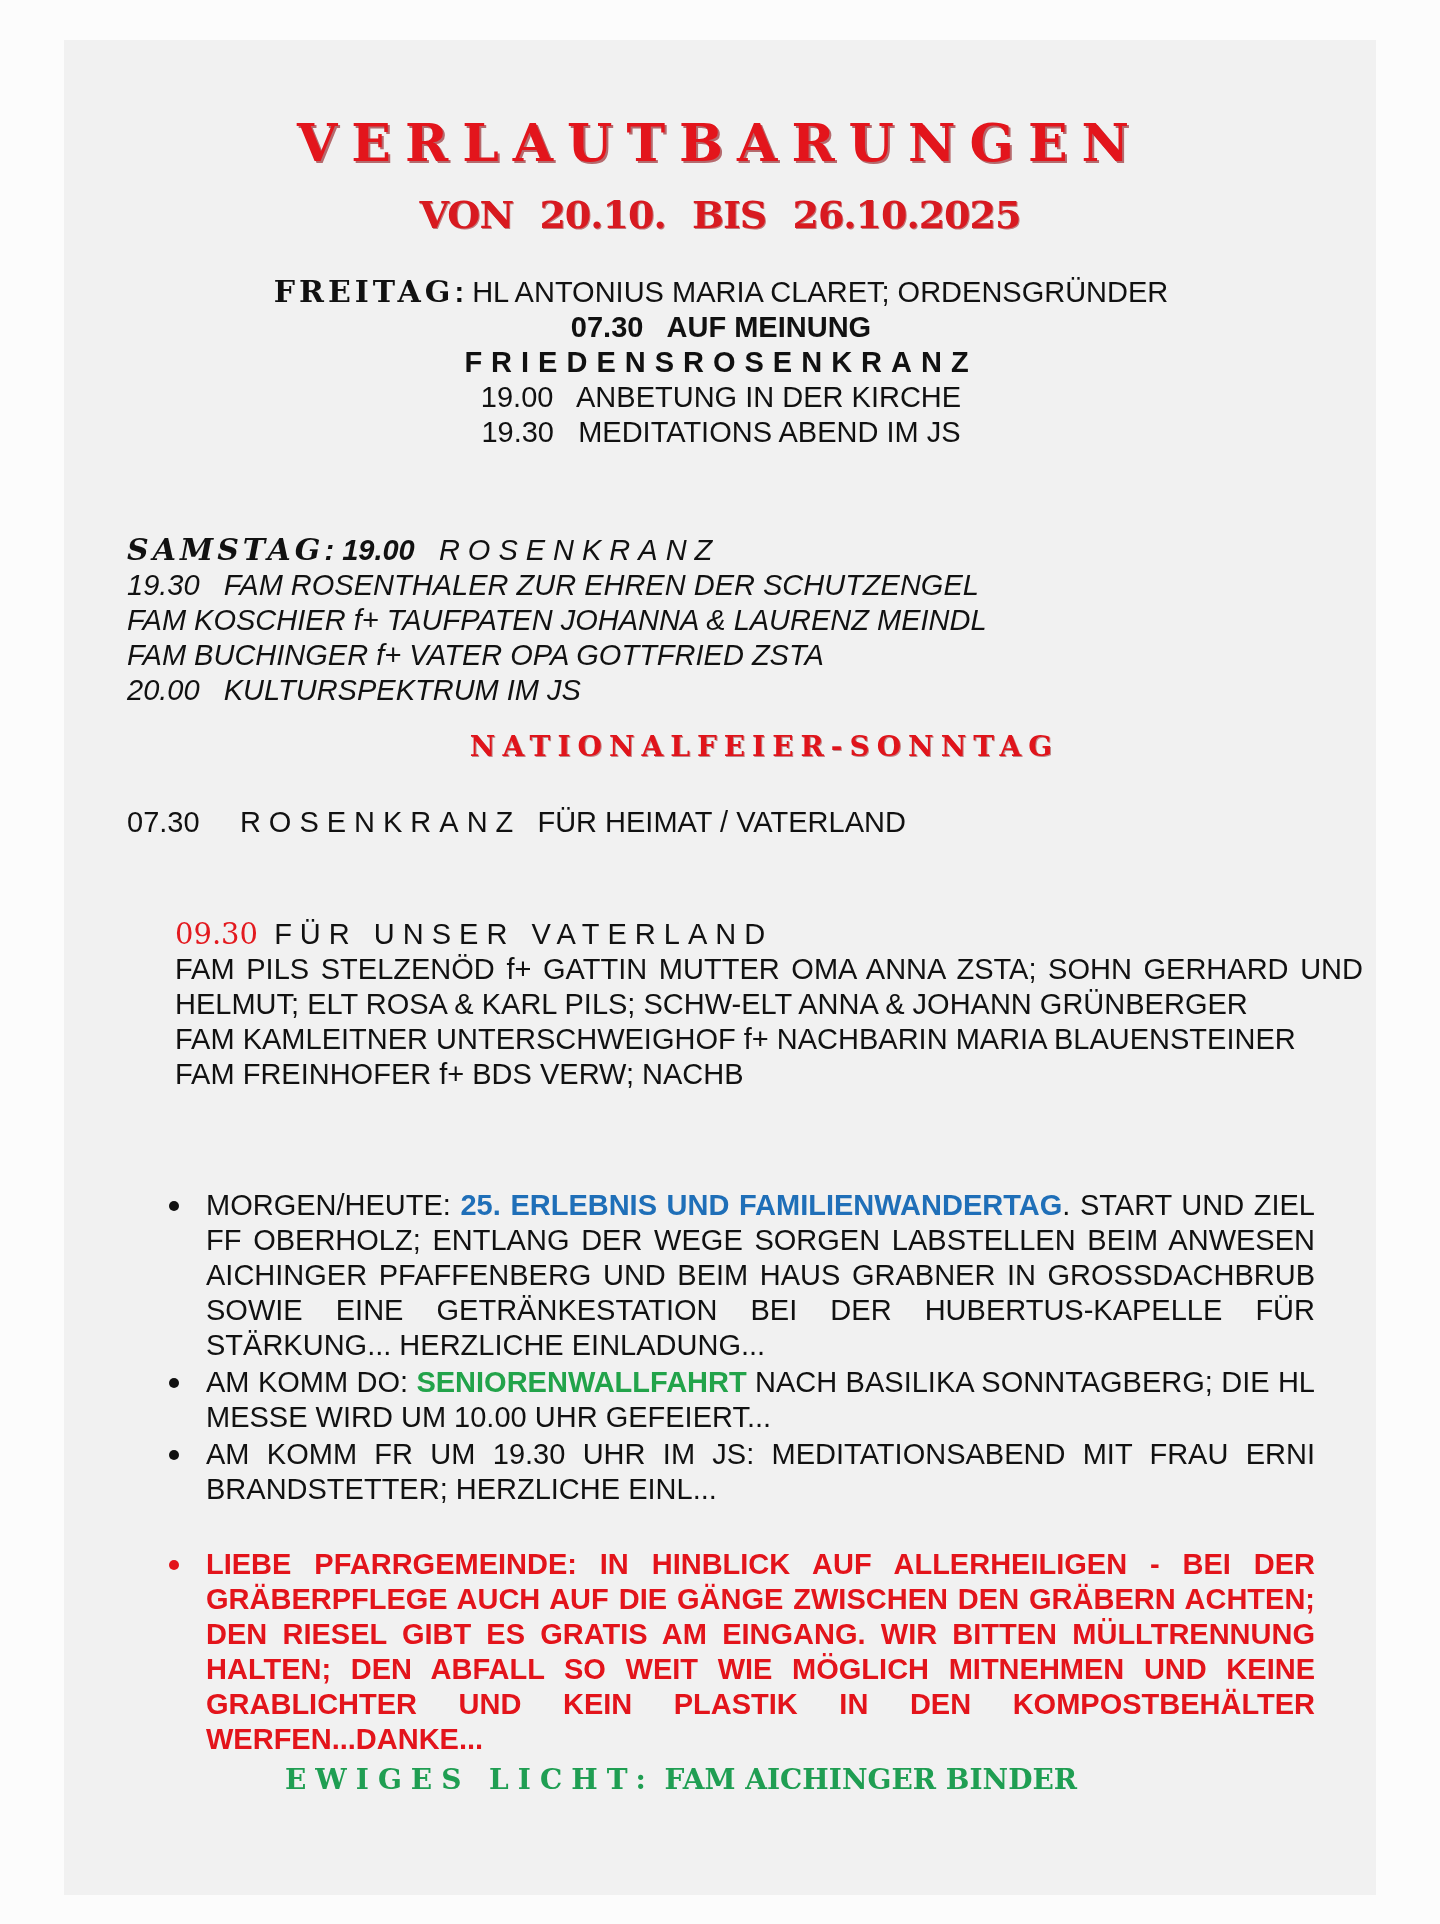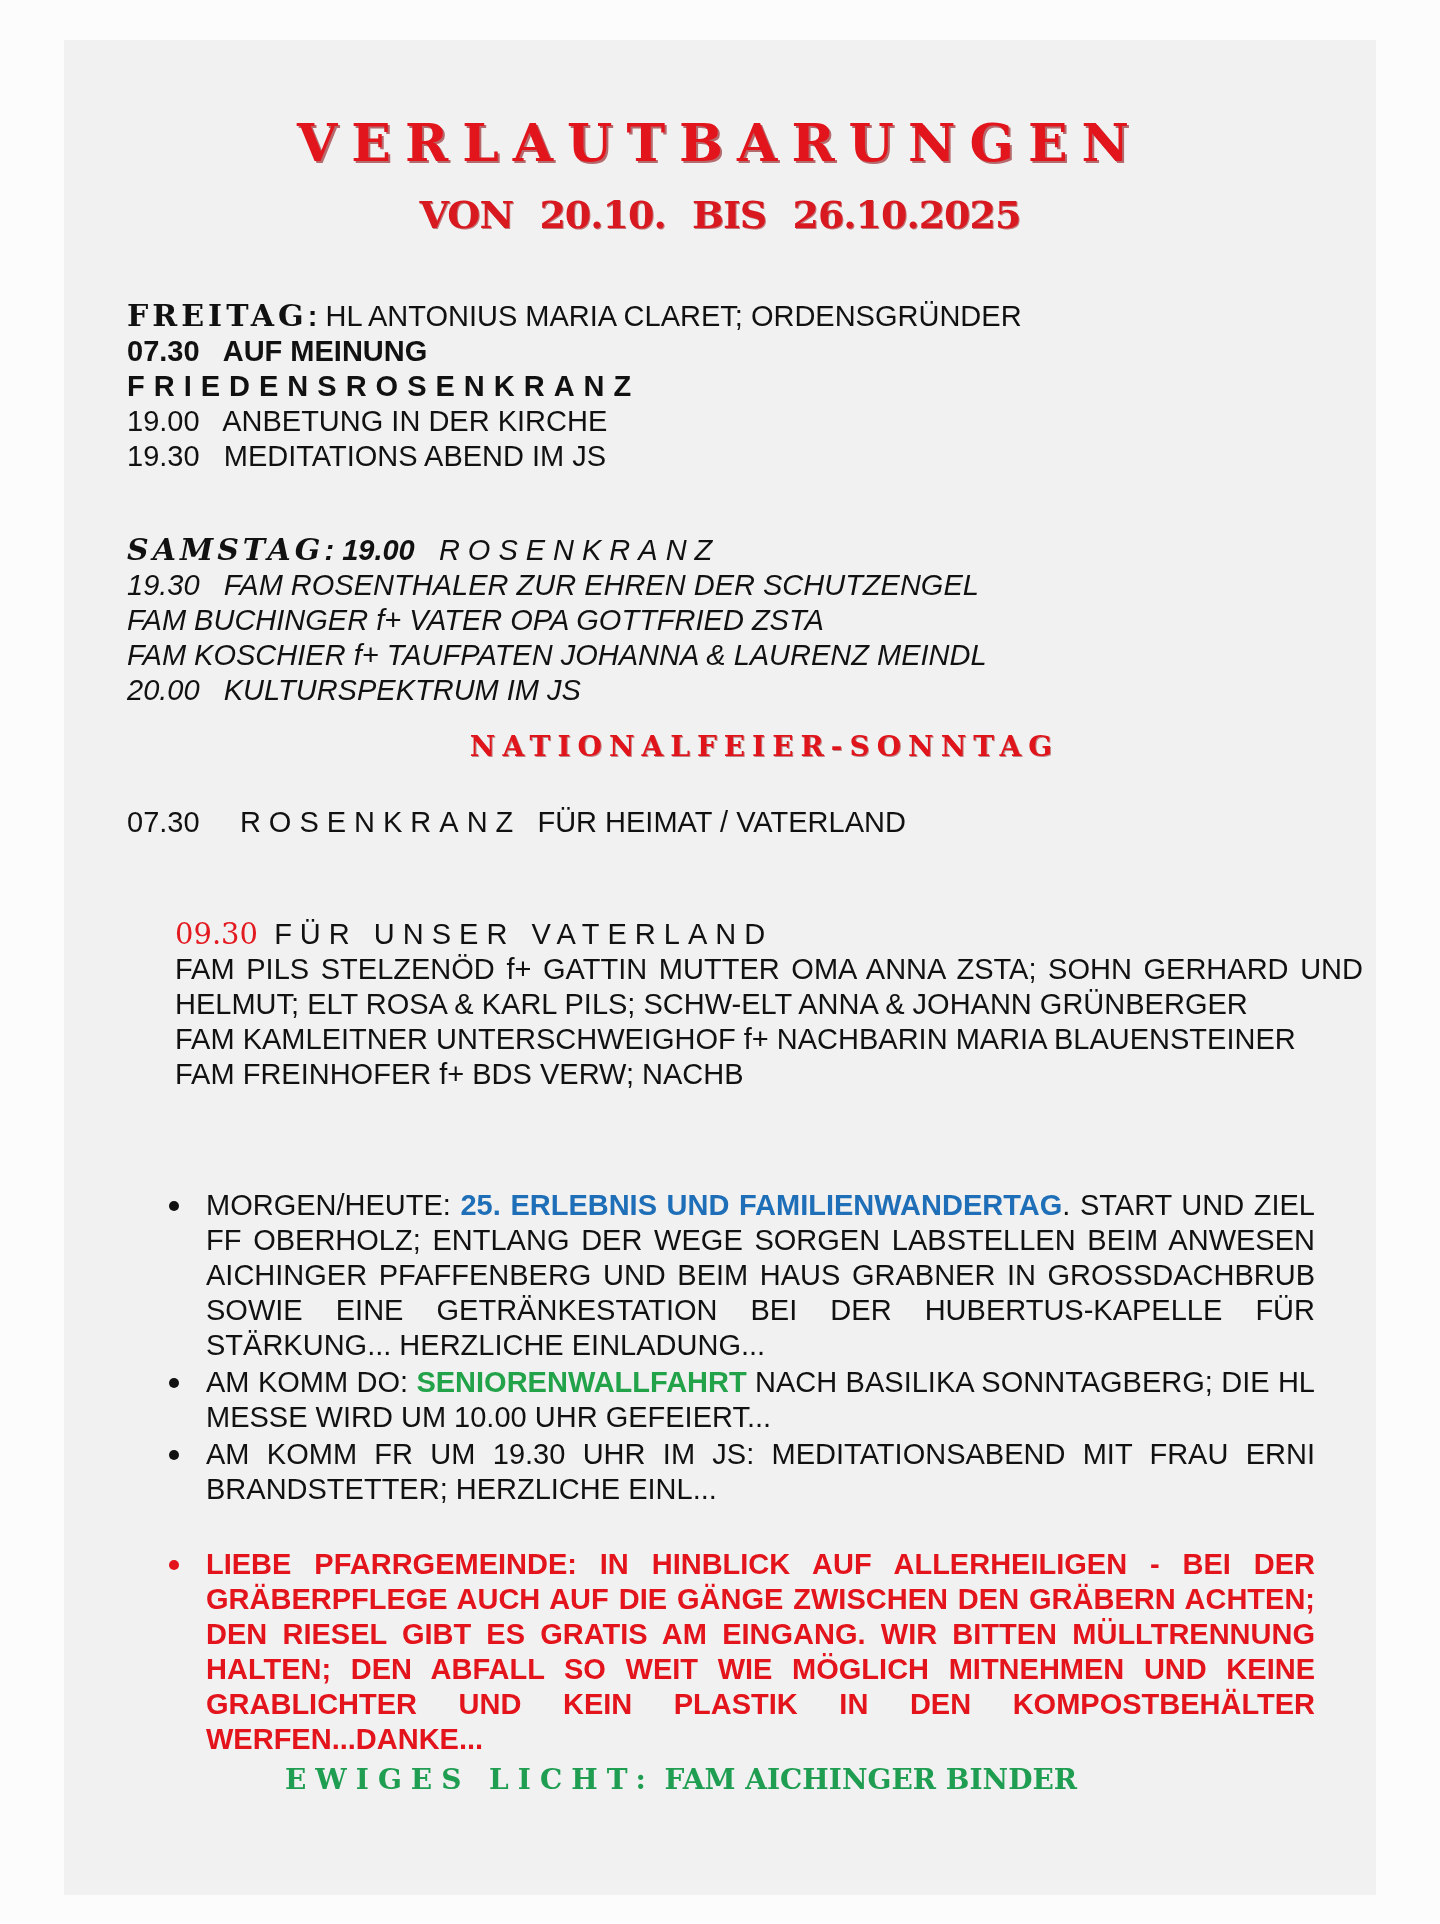--- a/index.html
+++ b/index.html
@@ -51,33 +51,33 @@
   .footer .lbl { letter-spacing: 9px; }
 </style>
 </head>
 <body>
 
 <div class="sheet"></div>
 
 <div class="title">VERLAUTBARUNGEN</div>
 <div class="subtitle">VON  20.10.  BIS  26.10.2025</div>
 
-<div class="block" style="top:298px;">
+<div class="block" style="top:274px;text-align:center;">
   <div class="line"><span class="day">FREITAG</span><span class="b">:</span><span> HL ANTONIUS MARIA CLARET; ORDENSGRÜNDER</span></div>
   <div class="line b"><span>07.30</span>   <span>AUF MEINUNG</span></div>
   <div class="line spaced-b">FRIEDENSROSENKRANZ</div>
   <div class="line"><span>19.00</span>   <span>ANBETUNG IN DER KIRCHE</span></div>
   <div class="line"><span>19.30</span>   <span>MEDITATIONS ABEND IM JS</span></div>
 </div>
 
 <div class="block" style="top:532px;font-style:italic;">
   <div class="line"><span class="day">SAMSTAG</span><span class="b">:</span><span class="b"> 19.00</span>   <span class="spaced">ROSENKRANZ</span></div>
   <div class="line"><span>19.30</span>   <span>FAM ROSENTHALER ZUR EHREN DER SCHUTZENGEL</span></div>
+  <div class="line">FAM KOSCHIER f+ TAUFPATEN JOHANNA &amp; LAURENZ MEINDL</div>
   <div class="line">FAM BUCHINGER f+ VATER OPA GOTTFRIED ZSTA</div>
-  <div class="line">FAM KOSCHIER f+ TAUFPATEN JOHANNA &amp; LAURENZ MEINDL</div>
   <div class="line"><span>20.00</span>   <span>KULTURSPEKTRUM IM JS</span></div>
 </div>
 
 <div class="section-head">NATIONALFEIER-SONNTAG</div>
 
 <div class="block" style="top:805px;">
   <div class="line"><span>07.30</span>     <span class="spaced">ROSENKRANZ</span>  <span>FÜR HEIMAT / VATERLAND</span></div>
 </div>
 
 <div class="block" style="top:917px;margin-left:48px;">

